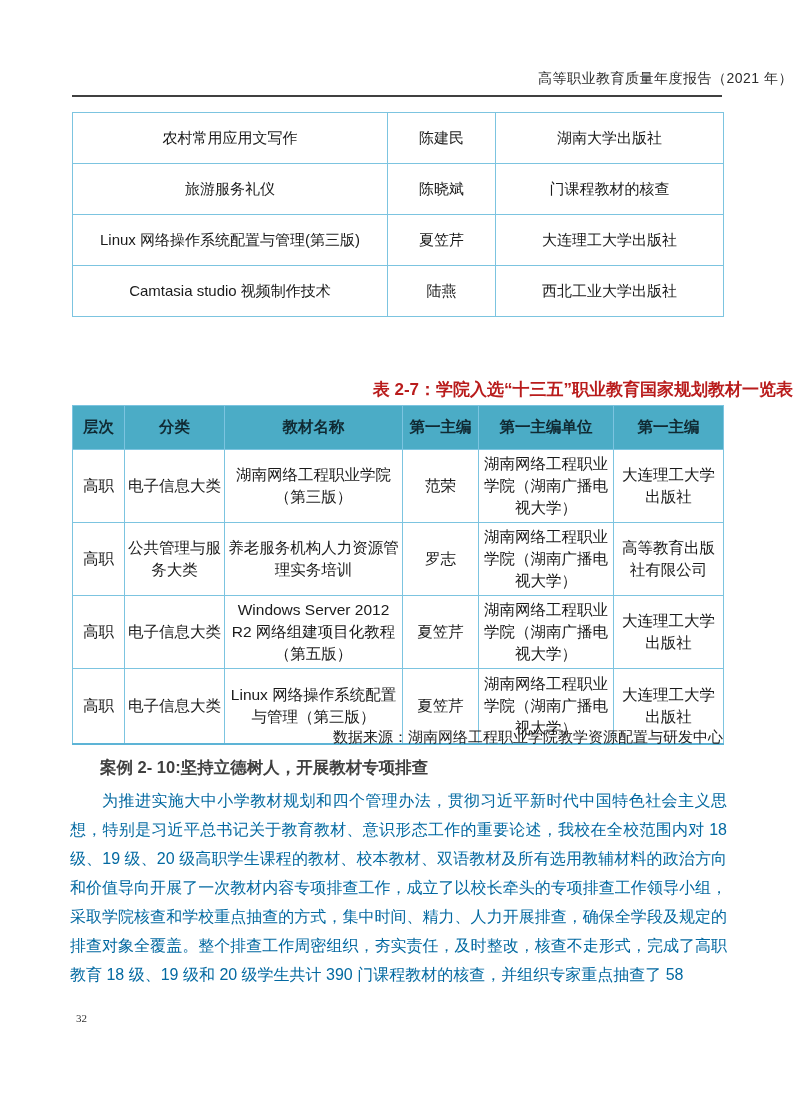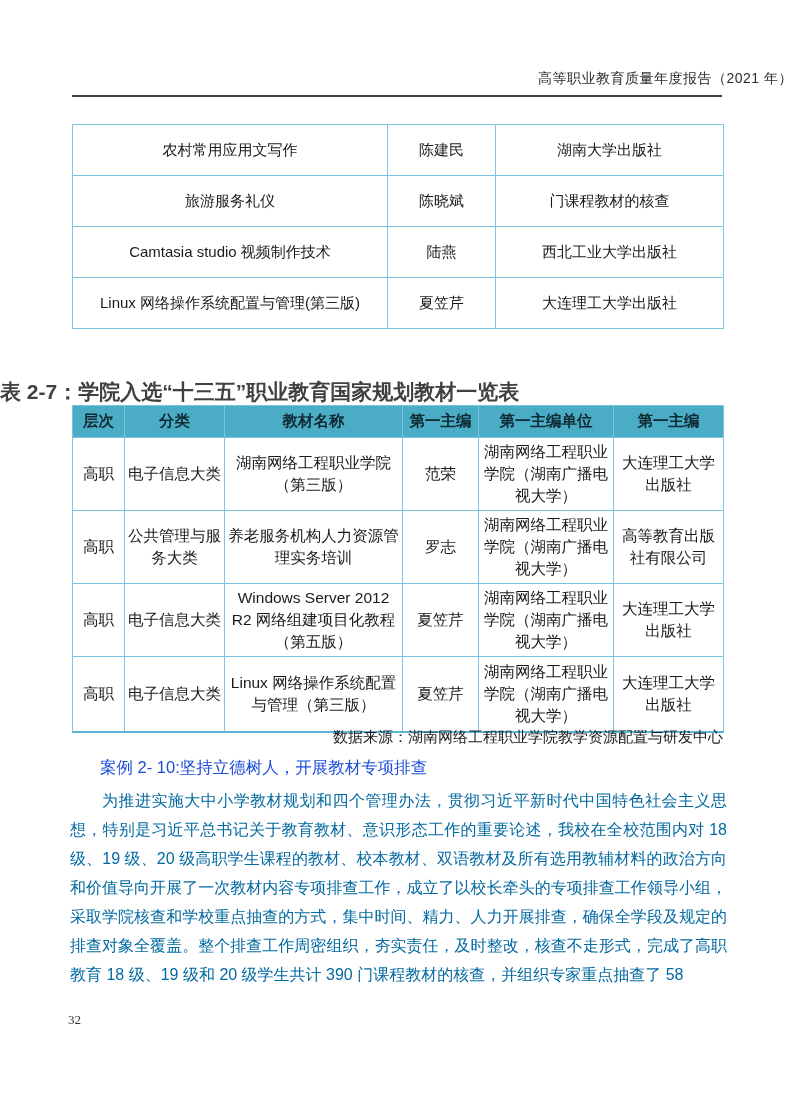--- a/index.html
+++ b/index.html
@@ -16,64 +16,63 @@
   }
   .header-rule {
     position:absolute; top:95px; left:72px; width:650px; height:0;
     border-top:2px solid #404040;
   }
   
   table { border-collapse:collapse; table-layout:fixed; }
   .t1 {
     position:absolute; top:112px; left:72px; width:651px;
     font-size:15px;
-    margin-top:12px;
   }
   .t1 td {
     border:1px solid #7cc4e0; text-align:center; vertical-align:middle;
     height:51px; padding:2px 4px; line-height:20px; color:#1a1a1a;
   }
   
   .t2-caption {
     position:absolute; top:378px; left:0; width:100%;
-    text-align:left; font-size:21px; font-weight:bold; color:#404040;
+    text-align:right; font-size:17px; font-weight:bold; color:#b91c1c;
   }
   
   .t2 {
     position:absolute; top:405px; left:72px; width:651px;
     font-size:15.5px; border-bottom:2px solid #5db4d6;
   }
   .t2 th {
     background:#4bacc6; color:#102a33; font-weight:bold;
-    border:1px solid #7cc4e0; height:32px; text-align:center;
+    border:1px solid #7cc4e0; height:44px; text-align:center;
     vertical-align:middle; font-size:15.5px; padding:2px;
   }
   .t2 td {
     border:1px solid #7cc4e0; text-align:center; vertical-align:middle;
     padding:3px 2px; line-height:22px; color:#1a1a1a;
   }
   .t2 tr.r1 td, .t2 tr.r2 td, .t2 tr.r3 td { height:70px; }
   .t2 tr.r4 td { height:75px; }
   
   .source-note {
     position:absolute; top:728px; left:72px; width:651px;
     text-align:right; font-size:15px; color:#1a1a1a;
   }
   .case-heading {
     position:absolute; top:757px; left:72px; width:655px;
-    padding-left:28px; font-size:16.5px; font-weight:normal; color:#1d4ed8;
+    padding-left:28px; font-size:16.5px; font-weight:bold; color:#404040;
   }
   .body-paragraph {
     position:absolute; top:786px; left:70px; width:657px;
     font-size:16px; line-height:29px; text-align:justify;
     text-indent:2em; color:#0369a1;
   }
   .page-number {
-    position:absolute; top:1012px; left:68px;
-    font-family:"Liberation Serif", serif; font-size:13px; color:#333;
+    position:absolute; top:1012px; left:76px;
+    font-family:"Liberation Serif", serif; font-size:11px; color:#333;
   }
 </style>
 </head>
 <body>
 
 <div class="page">
 
   <div class="doc-header">高等职业教育质量年度报告（2021 年）</div>
   <div class="header-rule"></div>
 
@@ -88,28 +87,28 @@
         <td>农村常用应用文写作</td>
         <td>陈建民</td>
         <td>湖南大学出版社</td>
       </tr>
       <tr>
         <td>旅游服务礼仪</td>
         <td>陈晓斌</td>
         <td>门课程教材的核查</td>
       </tr>
       <tr>
+        <td>Linux 网络操作系统配置与管理(第三版)</td>
+        <td>夏笠芹</td>
+        <td>大连理工大学出版社</td>
+      </tr>
+      <tr>
         <td>Camtasia studio 视频制作技术</td>
         <td>陆燕</td>
         <td>西北工业大学出版社</td>
-      </tr>
-      <tr>
-        <td>Linux 网络操作系统配置与管理(第三版)</td>
-        <td>夏笠芹</td>
-        <td>大连理工大学出版社</td>
       </tr>
     </tbody>
   </table>
 
   <div class="t2-caption">表 2-7：学院入选“十三五”职业教育国家规划教材一览表</div>
 
   <table class="t2">
     <colgroup>
       <col style="width:52px">
         <col style="width:100px">

